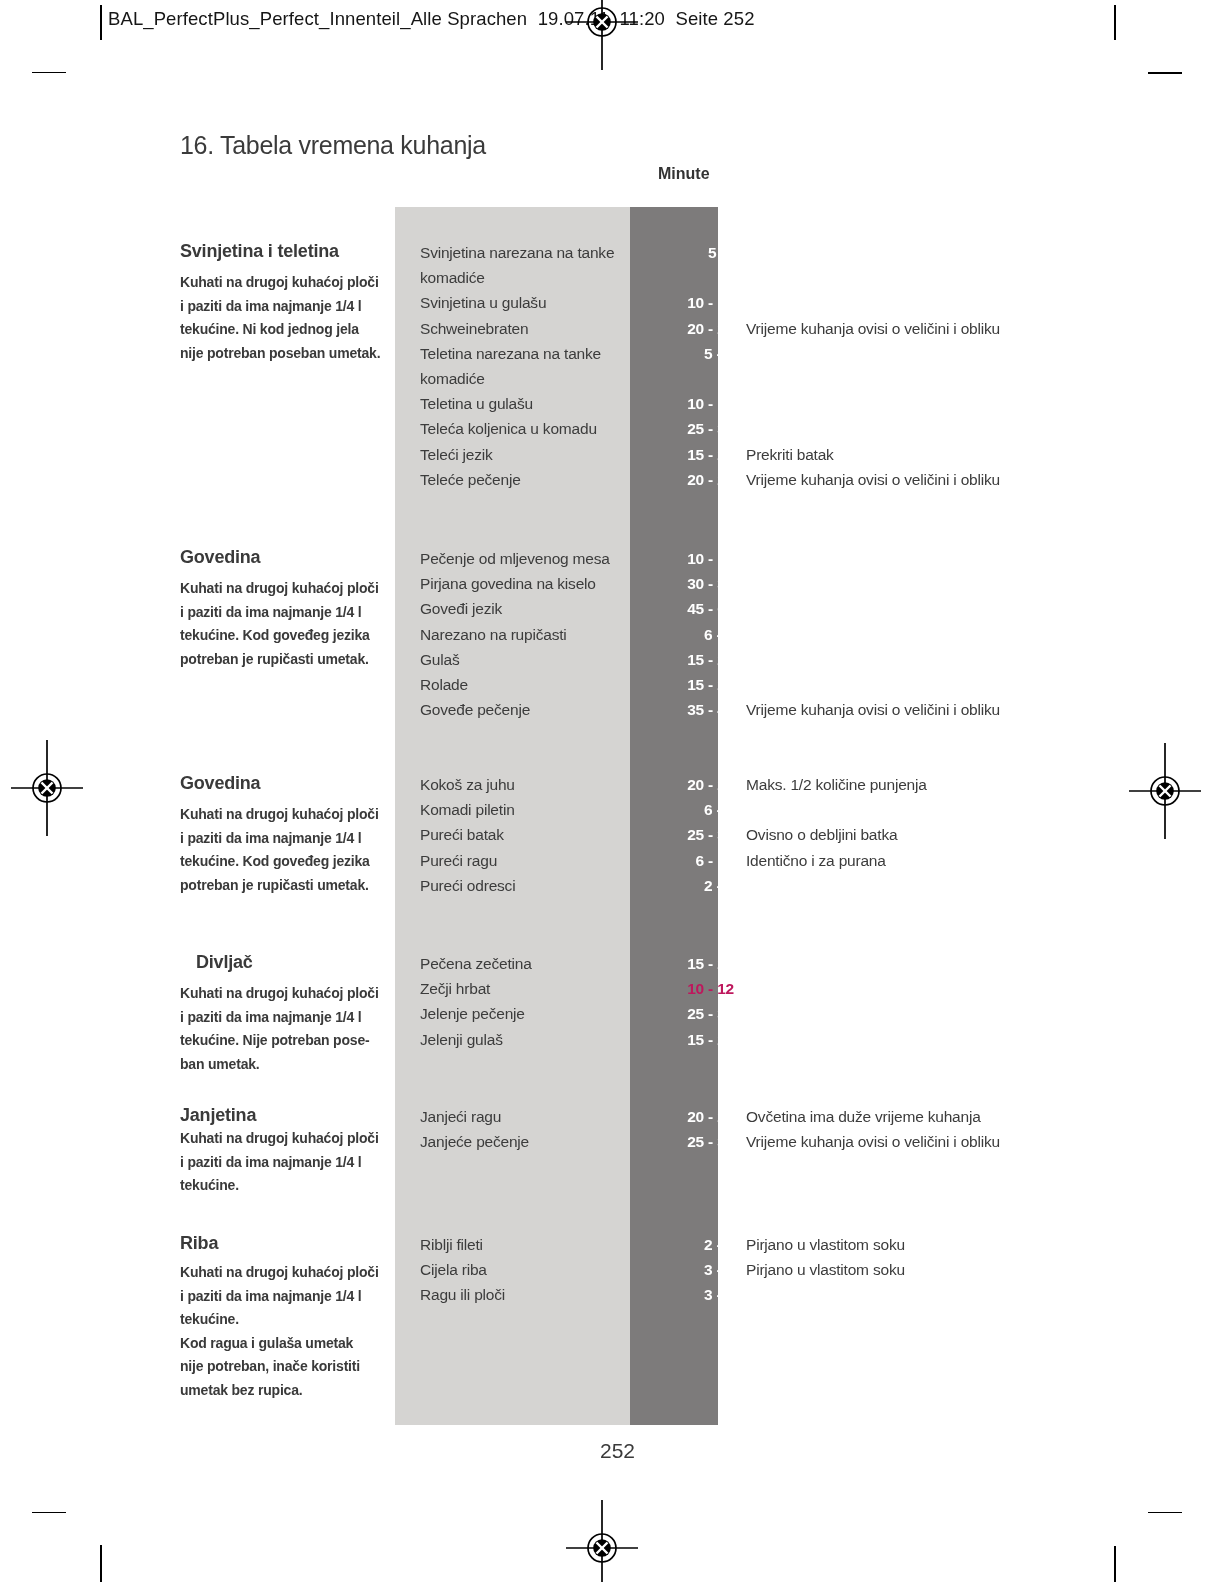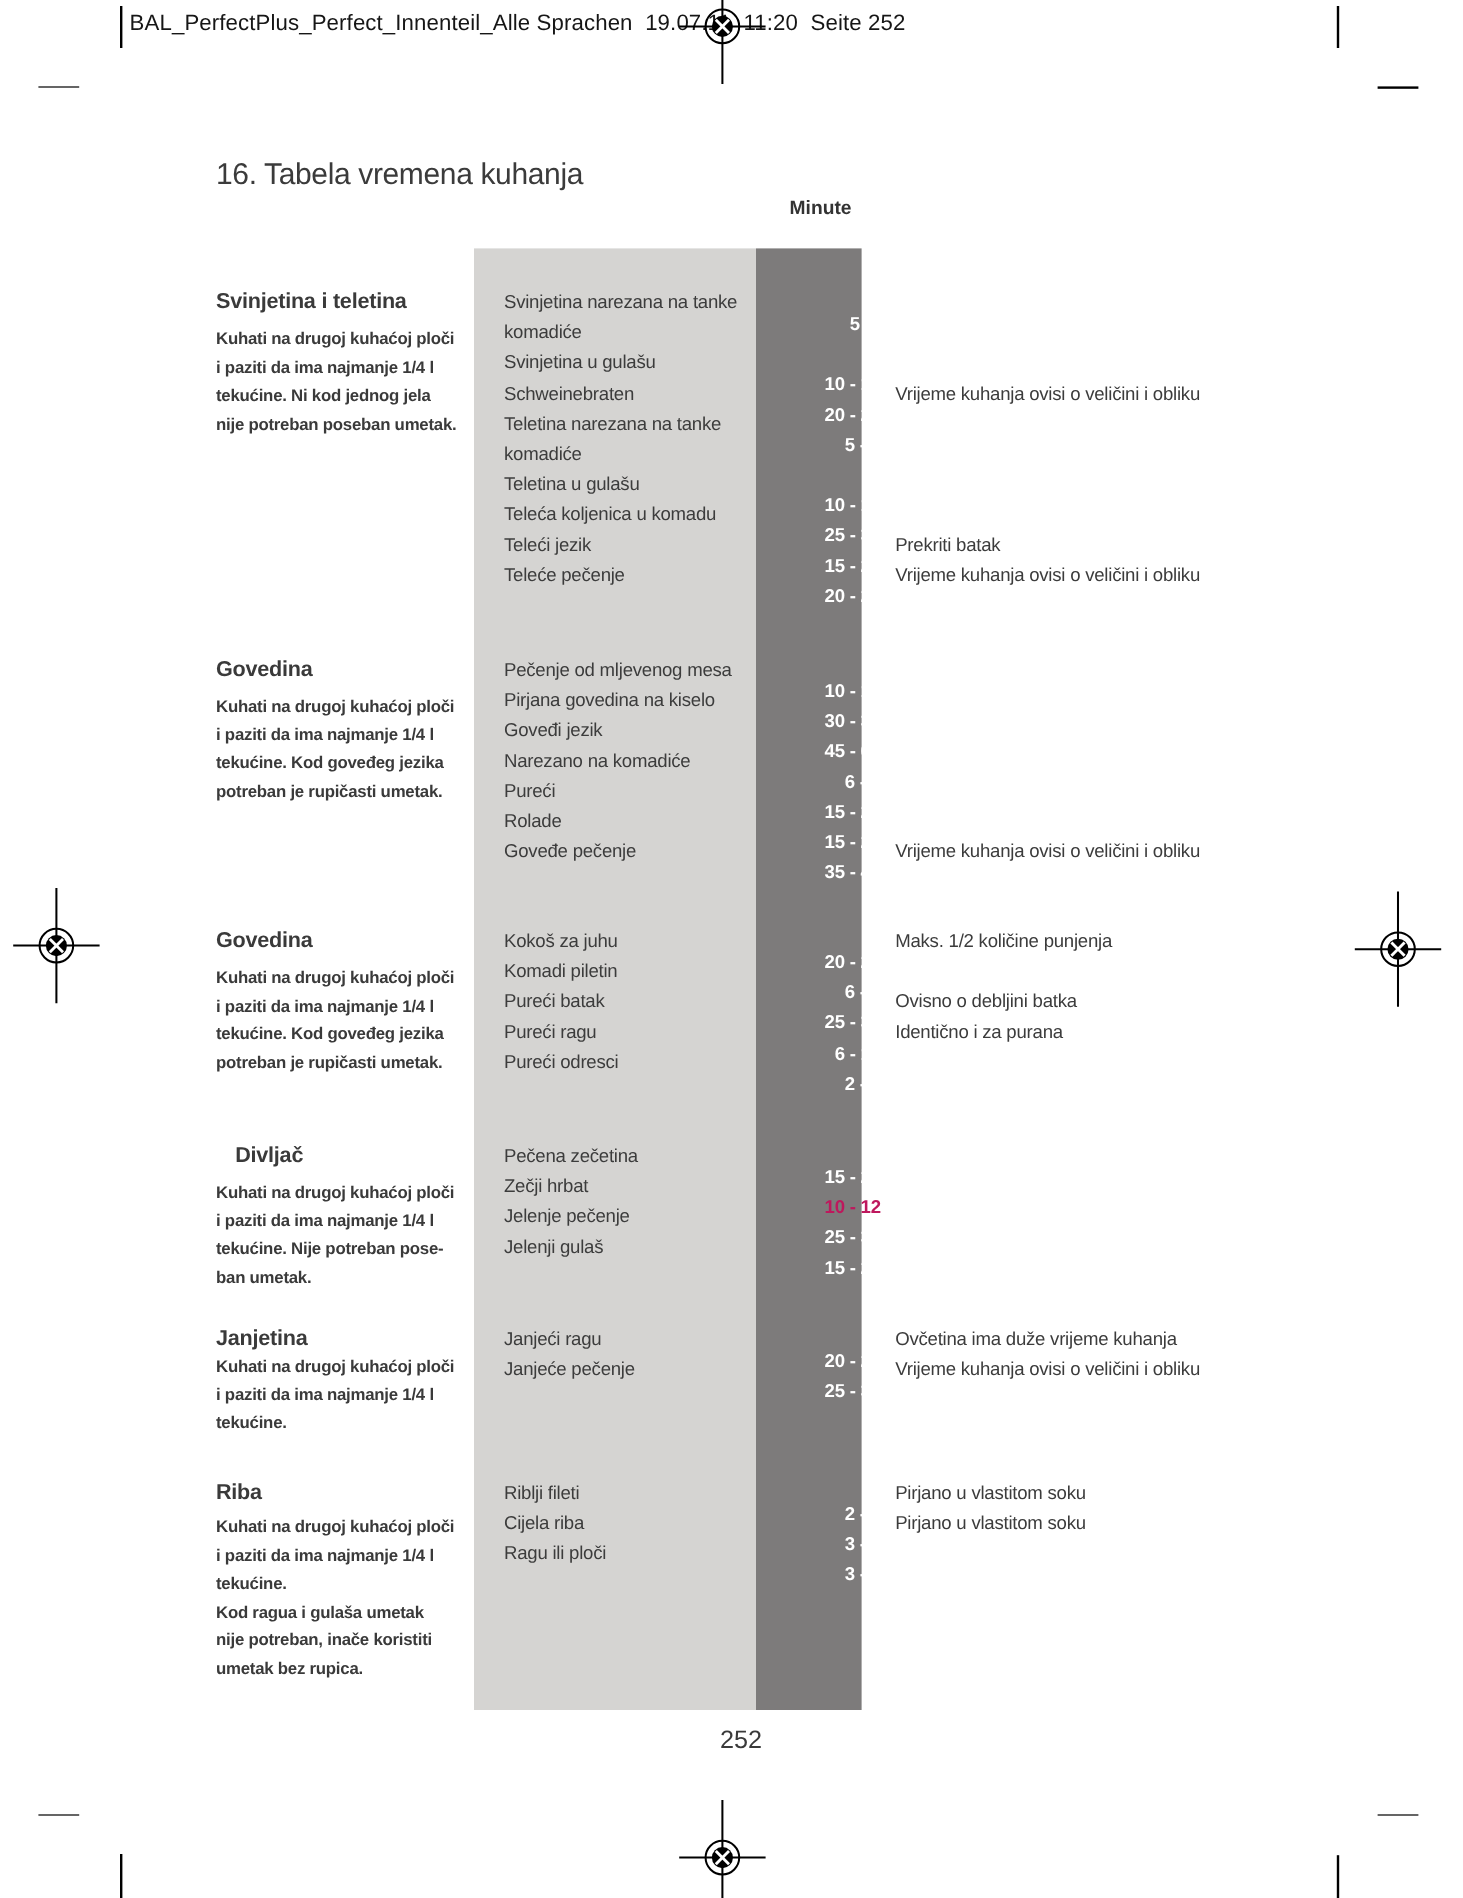--- a/index.html
+++ b/index.html
@@ -35,21 +35,21 @@
   }
   .section-note {
     position:absolute; left:180px; width:205px; font-size:14px; font-weight:bold;
     line-height:23.5px; white-space:pre-line; color:#3a3a3a; letter-spacing:-0.2px;
   }
   .rows { position:absolute; left:420px; width:815px; }
   .row { position:relative; font-size:15.5px; line-height:25.2px; letter-spacing:-0.2px; }
   .dish { width:230px; white-space:pre-line; color:#3c3c3c; }
   .minutes {
     position:absolute; left:226px; top:0; width:100px; box-sizing:border-box;
-    padding-right:12px; text-align:right; color:#ffffff; font-weight:bold;margin-top:18px;
+    padding-right:12px; text-align:right; color:#ffffff; font-weight:bold;
   }
   .remark { position:absolute; left:326px; top:0; white-space:nowrap; color:#3c3c3c; }
 
   .page-num { position:absolute; left:560px; top:1439px; width:115px; text-align:center; font-size:21px; color:#3a3a3a; }
 </style>
 </head>
 <body>
 
 <div class="page">
 
@@ -182,27 +182,27 @@
     <div class="remark"></div>
   </div>
 
   <div class="row">
     <div class="dish">Goveđi jezik</div>
     <div class="minutes" style="color: rgb(255, 255, 255);">45 - 60</div>
     <div class="remark"></div>
   </div>
 
   <div class="row">
-    <div class="dish">Narezano na komadiće</div>
+    <div class="dish">Narezano na rupičasti</div>
     <div class="minutes" style="color: rgb(255, 255, 255);">6 - 8</div>
     <div class="remark"></div>
   </div>
 
   <div class="row">
-    <div class="dish">Pureći</div>
+    <div class="dish">Gulaš</div>
     <div class="minutes" style="color: rgb(255, 255, 255);">15 - 20</div>
     <div class="remark"></div>
   </div>
 
   <div class="row">
     <div class="dish">Rolade</div>
     <div class="minutes" style="color: rgb(255, 255, 255);">15 - 20</div>
     <div class="remark"></div>
   </div>
 

